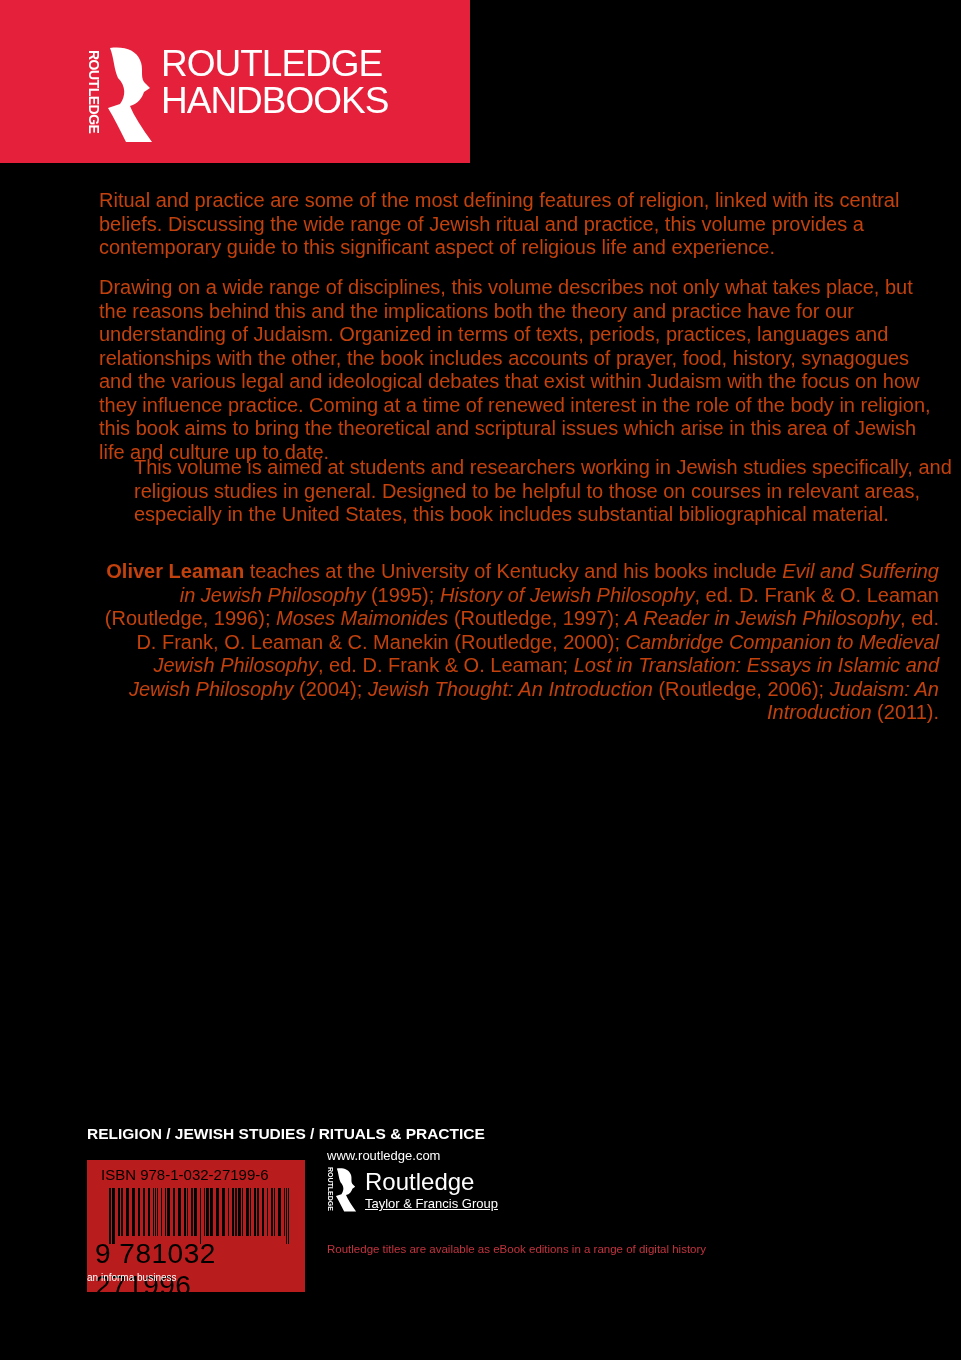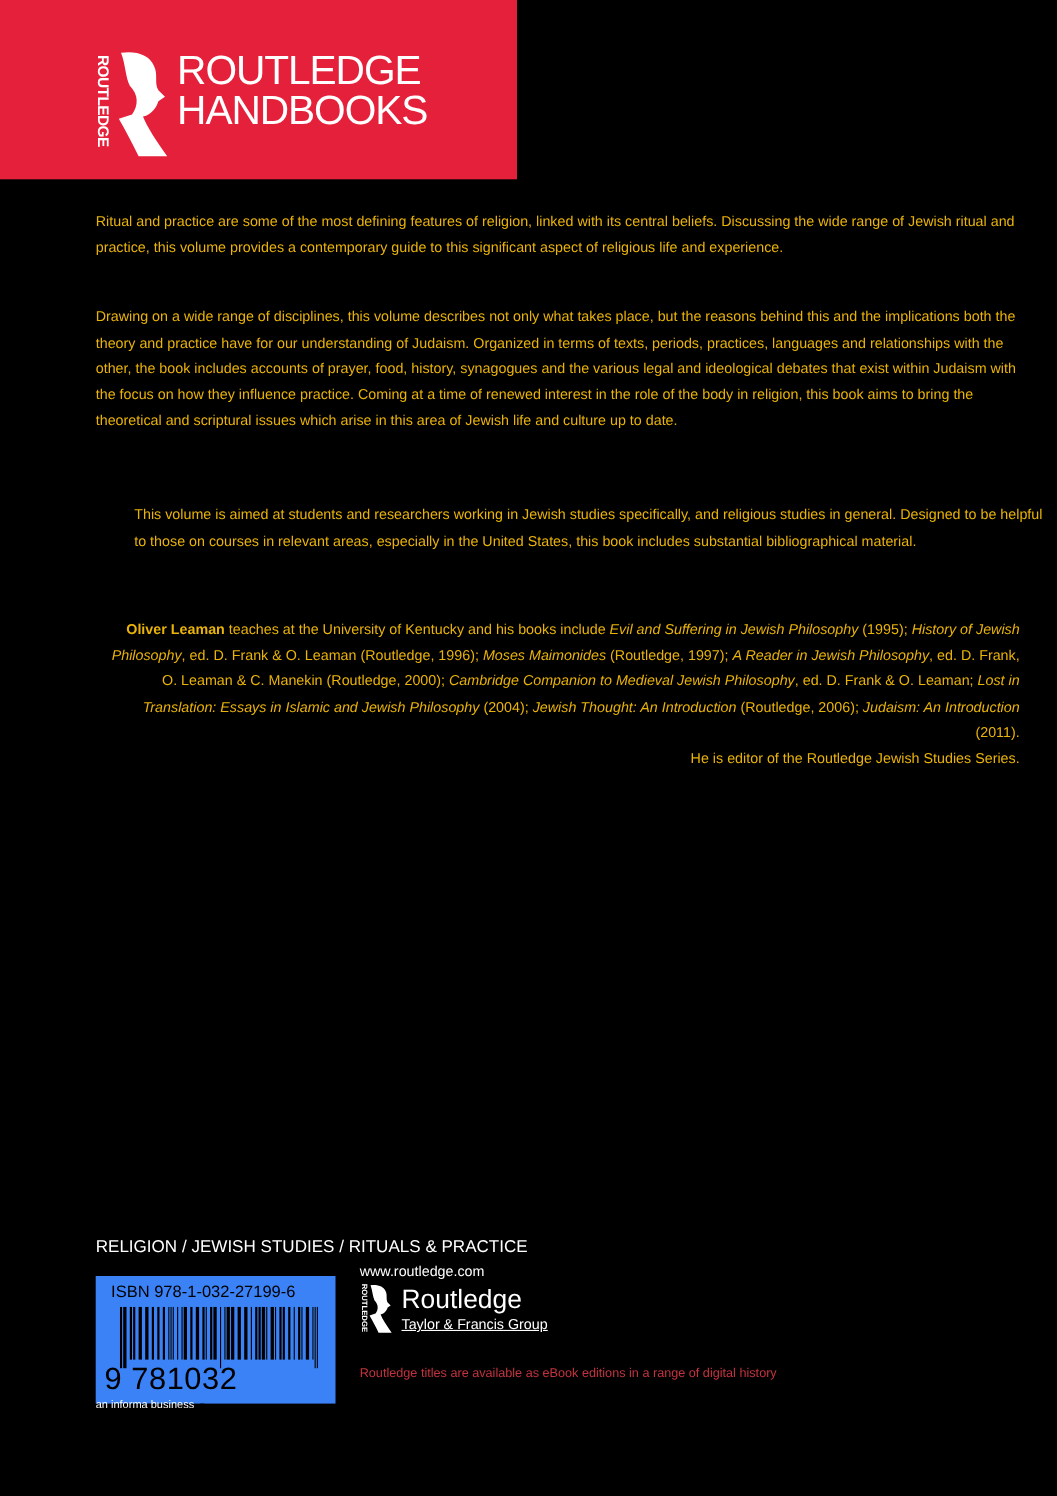--- a/index.html
+++ b/index.html
@@ -5,27 +5,27 @@
   html, body { margin:0; padding:0; }
   body { width:961px; height:1360px; background:#000; position:relative; overflow:hidden;
          font-family:"Liberation Sans", sans-serif; color:#fff; }
   .banner { position:absolute; left:0; top:0; width:470px; height:163px; background:#e5203a; }
   .logo-vert { position:absolute; left:86px; top:50px; width:16px; height:92px;
                writing-mode:vertical-rl; font-weight:bold; font-size:14px; letter-spacing:-0.5px;
                color:#fff; line-height:16px; }
   .logo-head { position:absolute; left:106px; top:46px; width:48px; height:98px; }
   .banner-title { position:absolute; left:161px; top:45px; font-size:37px; line-height:37px;
                   color:#fff; letter-spacing:-1px; font-weight:normal; }
-  .text { position:absolute; left:87px; width:840px; font-size:13px; line-height:23.5px; color:#eab308; }
+  .text { position:absolute; left:99px; width:840px; font-size:20px; line-height:23.5px; color:#c2410c; }
   .p1 { top:189px; }
   .p2 { top:276px; }
   .p3 { top:456px;margin-left:35px; }
   .p4 { top:560px;text-align:right; }
-  .subject { position:absolute; left:87px; top:1125px; font-size:15.5px; font-weight:normal; color:#fff; }
-  .barcode-box { position:absolute; left:87px; top:1160px; width:218px; height:116px; background:#3b82f6; color:#000; }
+  .subject { position:absolute; left:87px; top:1125px; font-size:15.5px; font-weight:bold; color:#fff; }
+  .barcode-box { position:absolute; left:87px; top:1160px; width:218px; height:132px; background:#b91c1c; color:#000; }
   .isbn { position:absolute; left:14px; top:6px; font-size:15px; }
   .bars { position:absolute; left:22px; top:28px; width:182px; height:56px; }
   .bar-digits { position:absolute; left:8px; top:78px; font-size:28px; letter-spacing:0.5px; }
   .informa { position:absolute; left:87px; top:1272px; font-size:10px; color:#fff; }
   .informa b { font-weight:normal; }
   .rt-logo-vert { position:absolute; left:326px; top:1167px; writing-mode:vertical-rl; font-size:7px;
                   font-weight:bold; width:8px; height:46px; line-height:8px; }
   .rt-head { position:absolute; left:335px; top:1165px; width:22px; height:50px; }
   .rt-name { position:absolute; left:365px; top:1168px; font-size:24px; color:#fff; }
   .rt-group { position:absolute; left:365px; top:1196px; font-size:13px; color:#fff;text-decoration:underline; }
@@ -45,21 +45,20 @@
     <div>HANDBOOKS</div>
   </div>
 </div>
 
 <div class="text p1">Ritual and practice are some of the most defining features of religion, linked with its central beliefs. Discussing the wide range of Jewish ritual and practice, this volume provides a contemporary guide to this significant aspect of religious life and experience.</div>
 <div class="text p2">Drawing on a wide range of disciplines, this volume describes not only what takes place, but the reasons behind this and the implications both the theory and practice have for our understanding of Judaism. Organized in terms of texts, periods, practices, languages and relationships with the other, the book includes accounts of prayer, food, history, synagogues and the various legal and ideological debates that exist within Judaism with the focus on how they influence practice. Coming at a time of renewed interest in the role of the body in religion, this book aims to bring the theoretical and scriptural issues which arise in this area of Jewish life and culture up to date.</div>
 <div class="text p3">This volume is aimed at students and researchers working in Jewish studies specifically, and religious studies in general. Designed to be helpful to those on courses in relevant areas, especially in the United States, this book includes substantial bibliographical material.</div>
 
 <div class="text p4">
   <span id="bio-body"><b>Oliver Leaman</b><span> teaches at the University of Kentucky and his books include </span><i>Evil and Suffering in Jewish Philosophy</i><span> (1995); </span><i>History of Jewish Philosophy</i><span>, ed. D. Frank &amp; O. Leaman (Routledge, 1996); </span><i>Moses Maimonides</i><span> (Routledge, 1997); </span><i>A Reader in Jewish Philosophy</i><span>, ed. D. Frank, O. Leaman &amp; C. Manekin (Routledge, 2000); </span><i>Cambridge Companion to Medieval Jewish Philosophy</i><span>, ed. D. Frank &amp; O. Leaman; </span><i>Lost in Translation: Essays in Islamic and Jewish Philosophy</i><span> (2004); </span><i>Jewish Thought: An Introduction</i><span> (Routledge, 2006); </span><i>Judaism: An Introduction</i><span> (2011).</span></span><br>
-  <span>He is editor of the Routledge Jewish Studies Series.</span>
 </div>
 
 <div class="subject">RELIGION / JEWISH STUDIES / RITUALS &amp; PRACTICE</div>
 
 <div class="barcode-box">
   <div class="isbn">ISBN 978-1-032-27199-6</div>
   <svg class="bars" id="bars" viewBox="0 0 182 56">
       <rect x="0" y="0" width="2" height="56" fill="#000"></rect>
       <rect x="3" y="0" width="3" height="56" fill="#000"></rect>
       <rect x="9" y="0" width="2" height="48" fill="#000"></rect>

